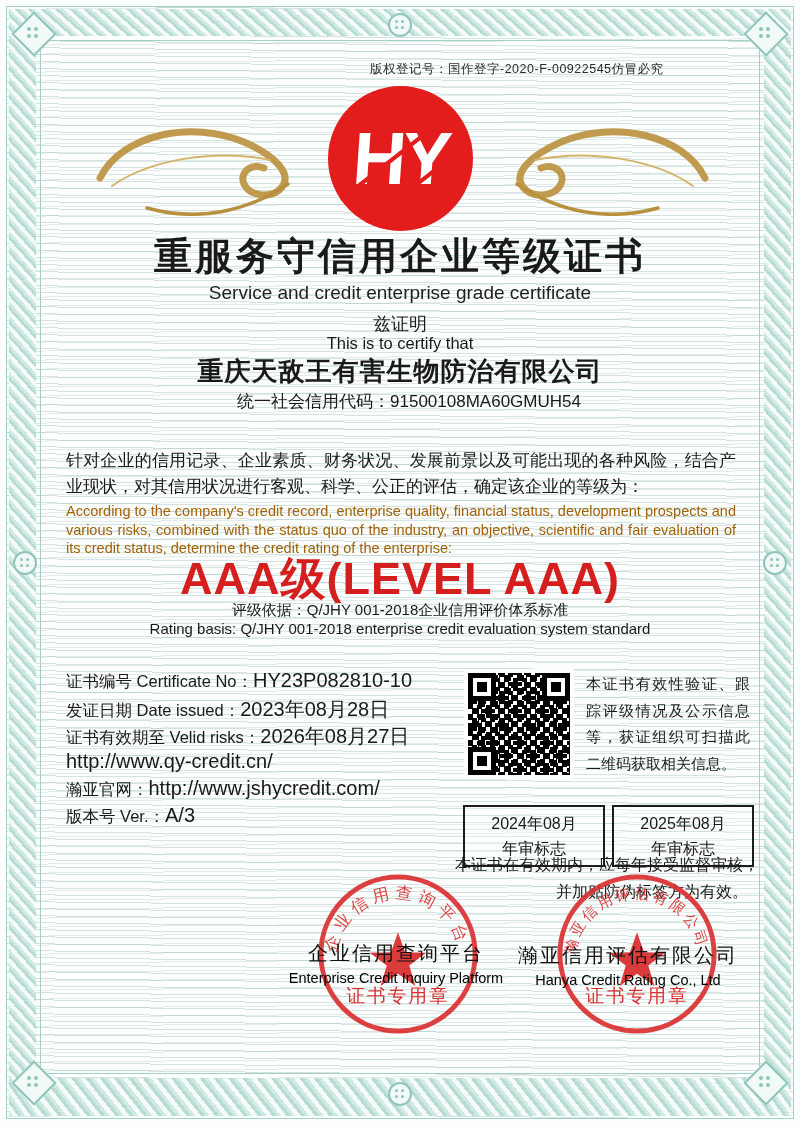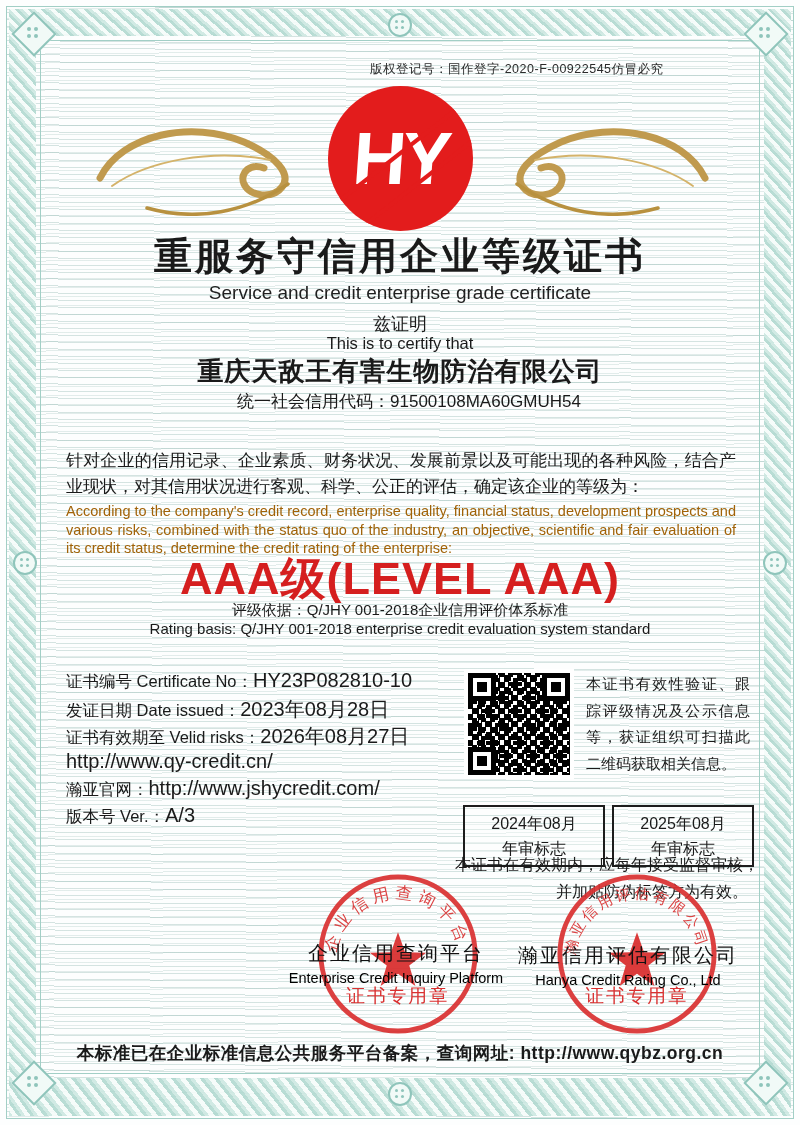--- a/index.html
+++ b/index.html
@@ -223,15 +223,14 @@
 
   <div class="org org-left">
     <div class="org-zh">企业信用查询平台</div>
     <div class="org-en">Enterprise Credit Inquiry Platform</div>
   </div>
   <div class="org org-right">
     <div class="org-zh">瀚亚信用评估有限公司</div>
     <div class="org-en">Hanya Credit Rating Co., Ltd</div>
   </div>
 
-  <div class="center footer">本标准已在企业标准信息公共服务平台备案，查询网址: http://www.qybz.org.cn</div>
 
 </div>
 
 </body></html>

